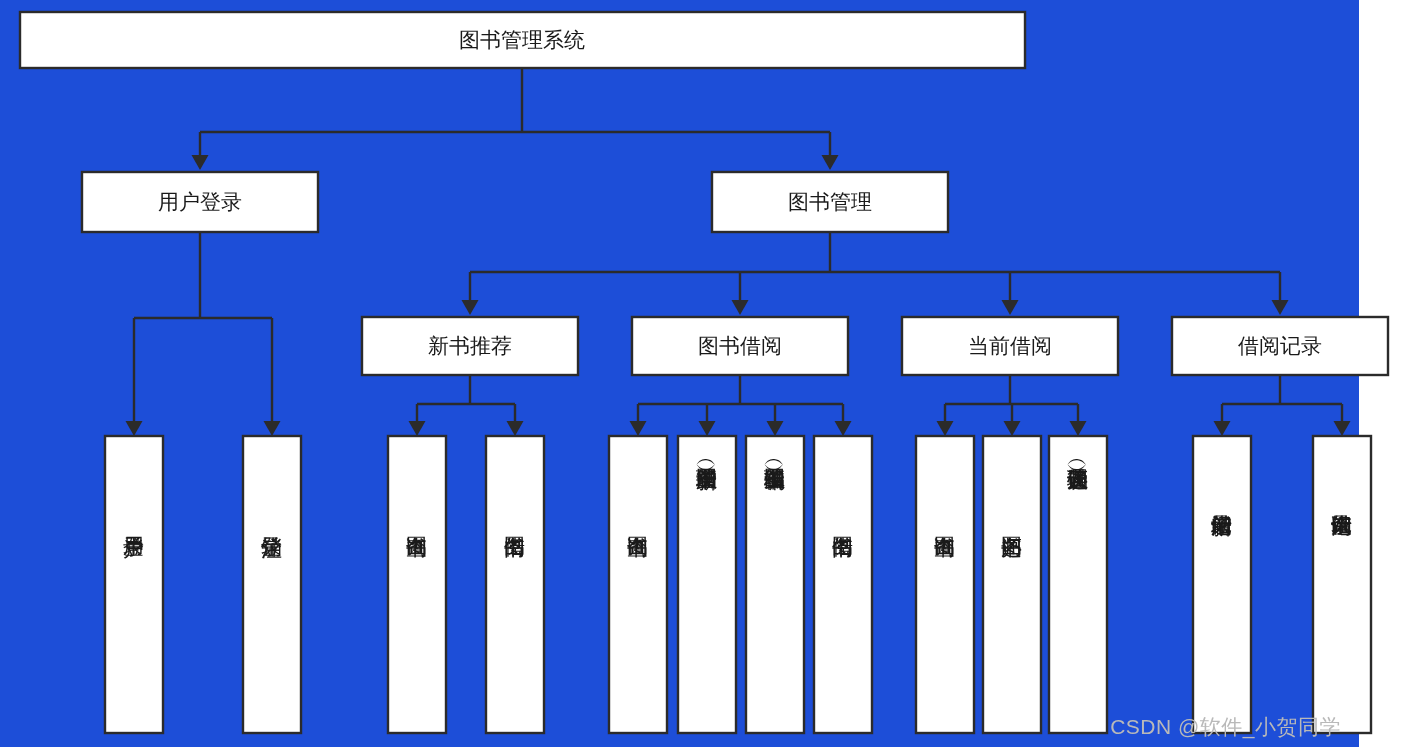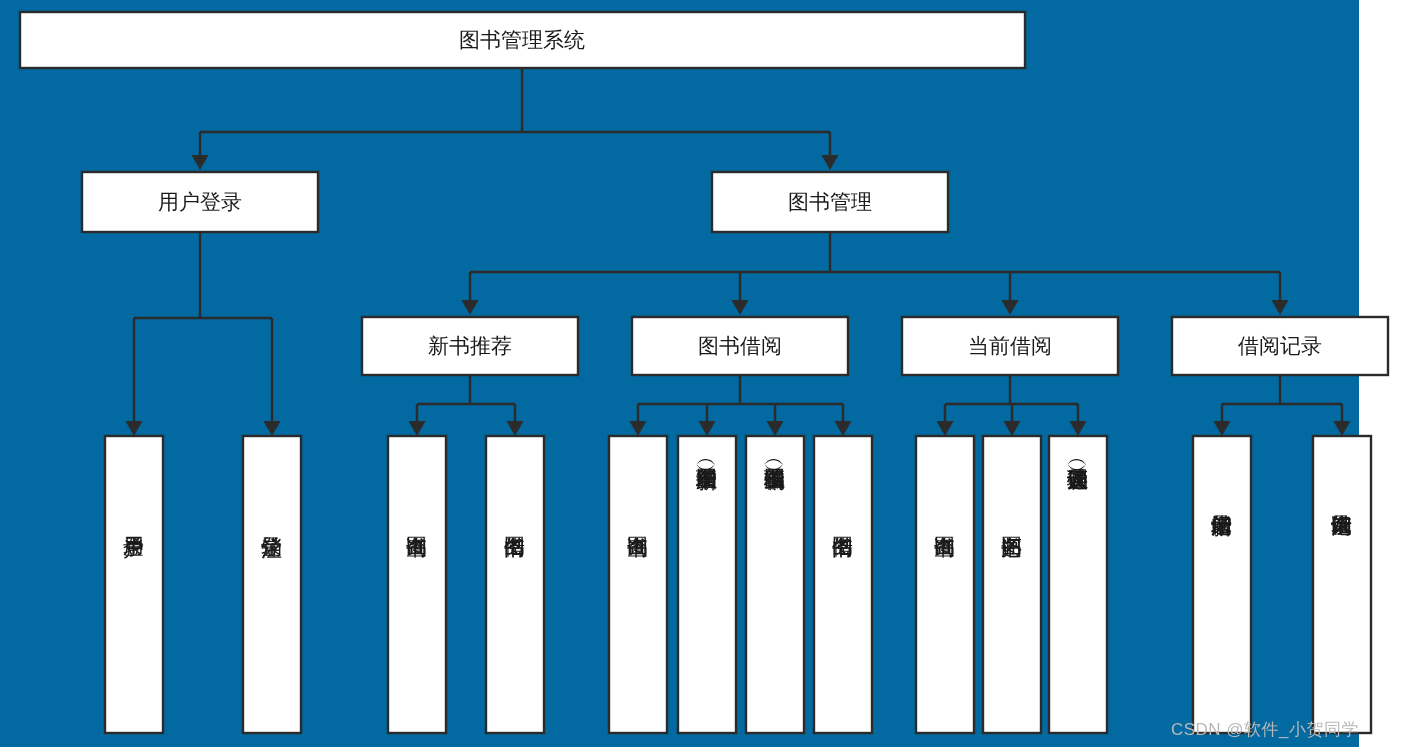--- a/index.html
+++ b/index.html
@@ -10,21 +10,21 @@
   body {
     width: 1405px;
     height: 747px;
     overflow: hidden;
     font-family: "Liberation Sans", "DejaVu Sans", sans-serif;
   }
   #diagram-root {
     position: relative;
     width: 1359px;
     height: 747px;
-    background: #0369a1;
+    background: #1d4ed8;
   }
   svg#tree-svg {
     position: absolute;
     left: 0;
     top: 0;
     width: 1405px;
     height: 747px;
     display: block;
   }
   .node-rect {
@@ -52,24 +52,24 @@
   }
   .node-label-vert {
     font-family: "Liberation Sans", "DejaVu Sans", sans-serif;
     fill: #1a1a1a;
     font-size: 21px;
     text-anchor: middle;
     white-space: pre;
   }
   .watermark {
     position: absolute;
-    right: 0;
+    right: 18px;
     bottom: 6px;
     font-family: "Liberation Sans", "DejaVu Sans", sans-serif;
-    font-size: 17px;
+    font-size: 21px;
     color: #b9b9b9;
     letter-spacing: 0.5px;
     user-select: none;
     pointer-events: none;
   }
 </style>
 </head>
 <body>
 
 <div id="diagram-root">

